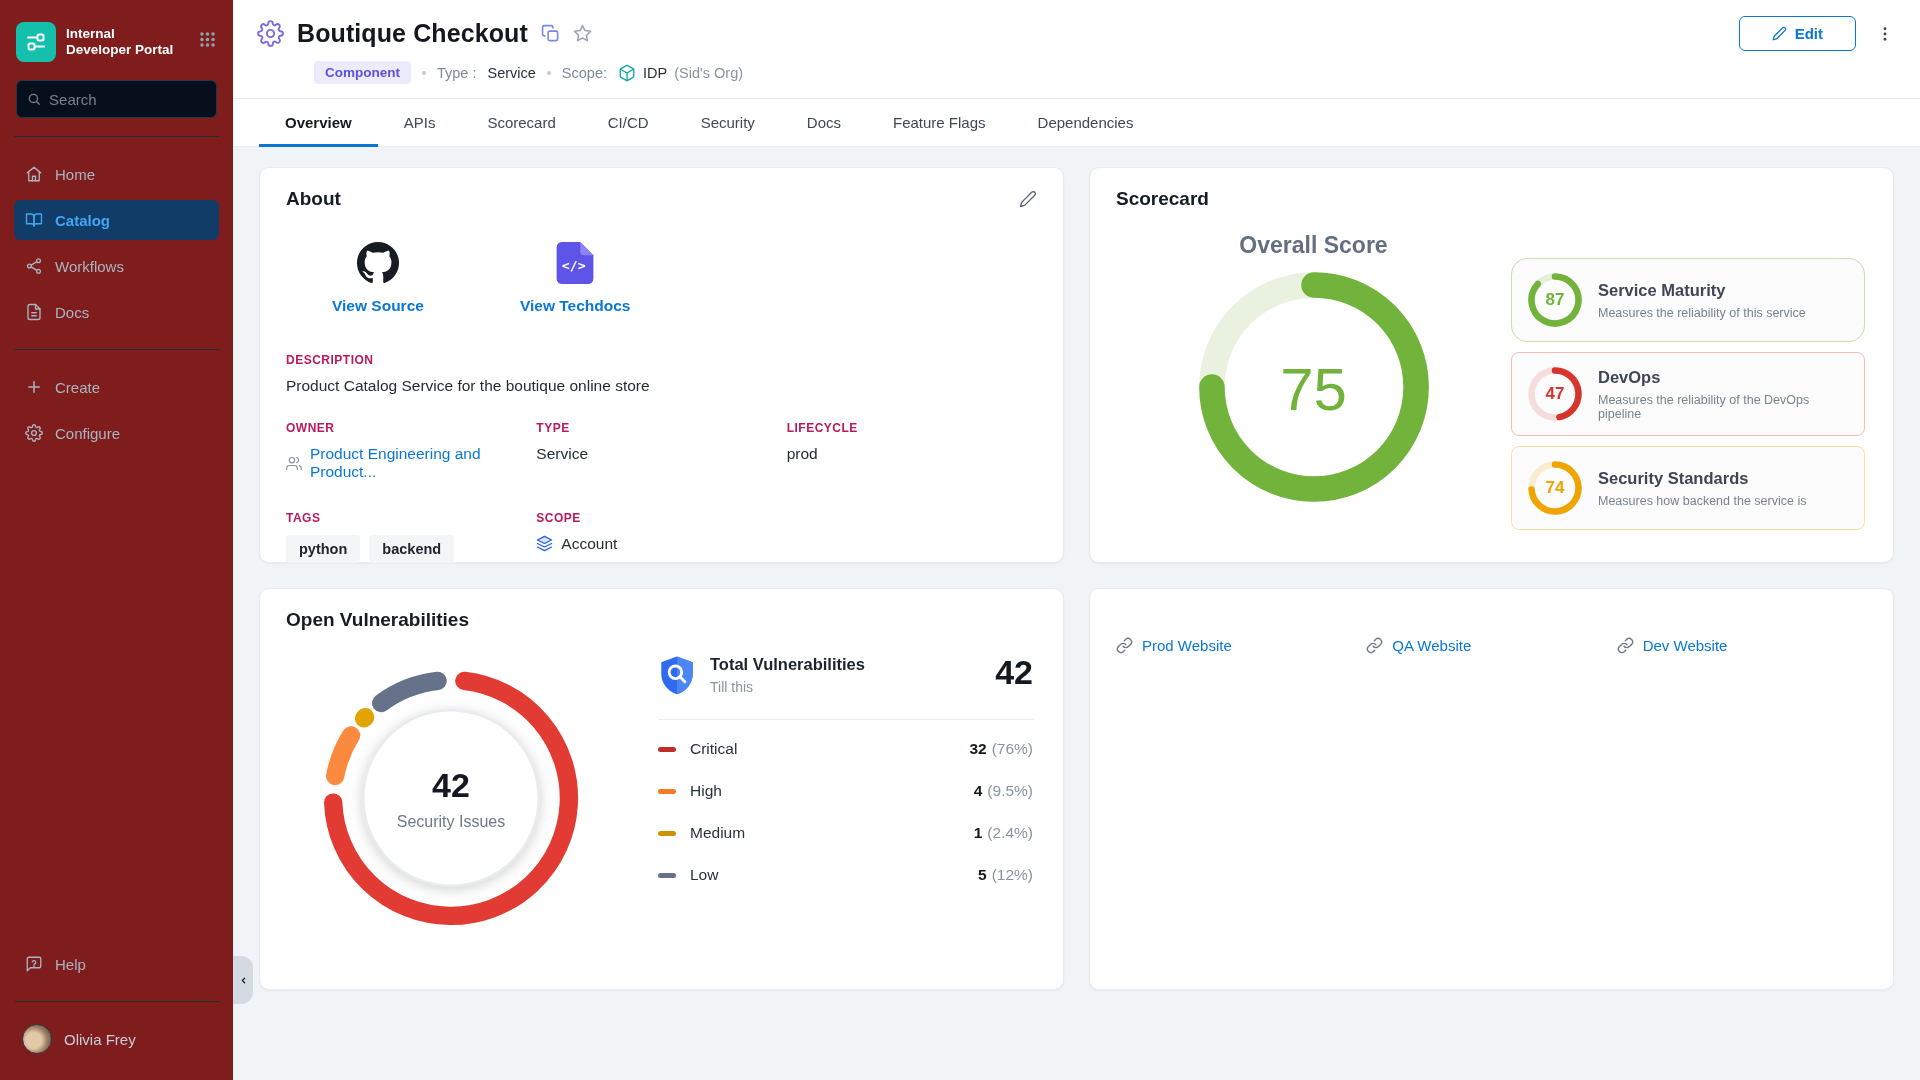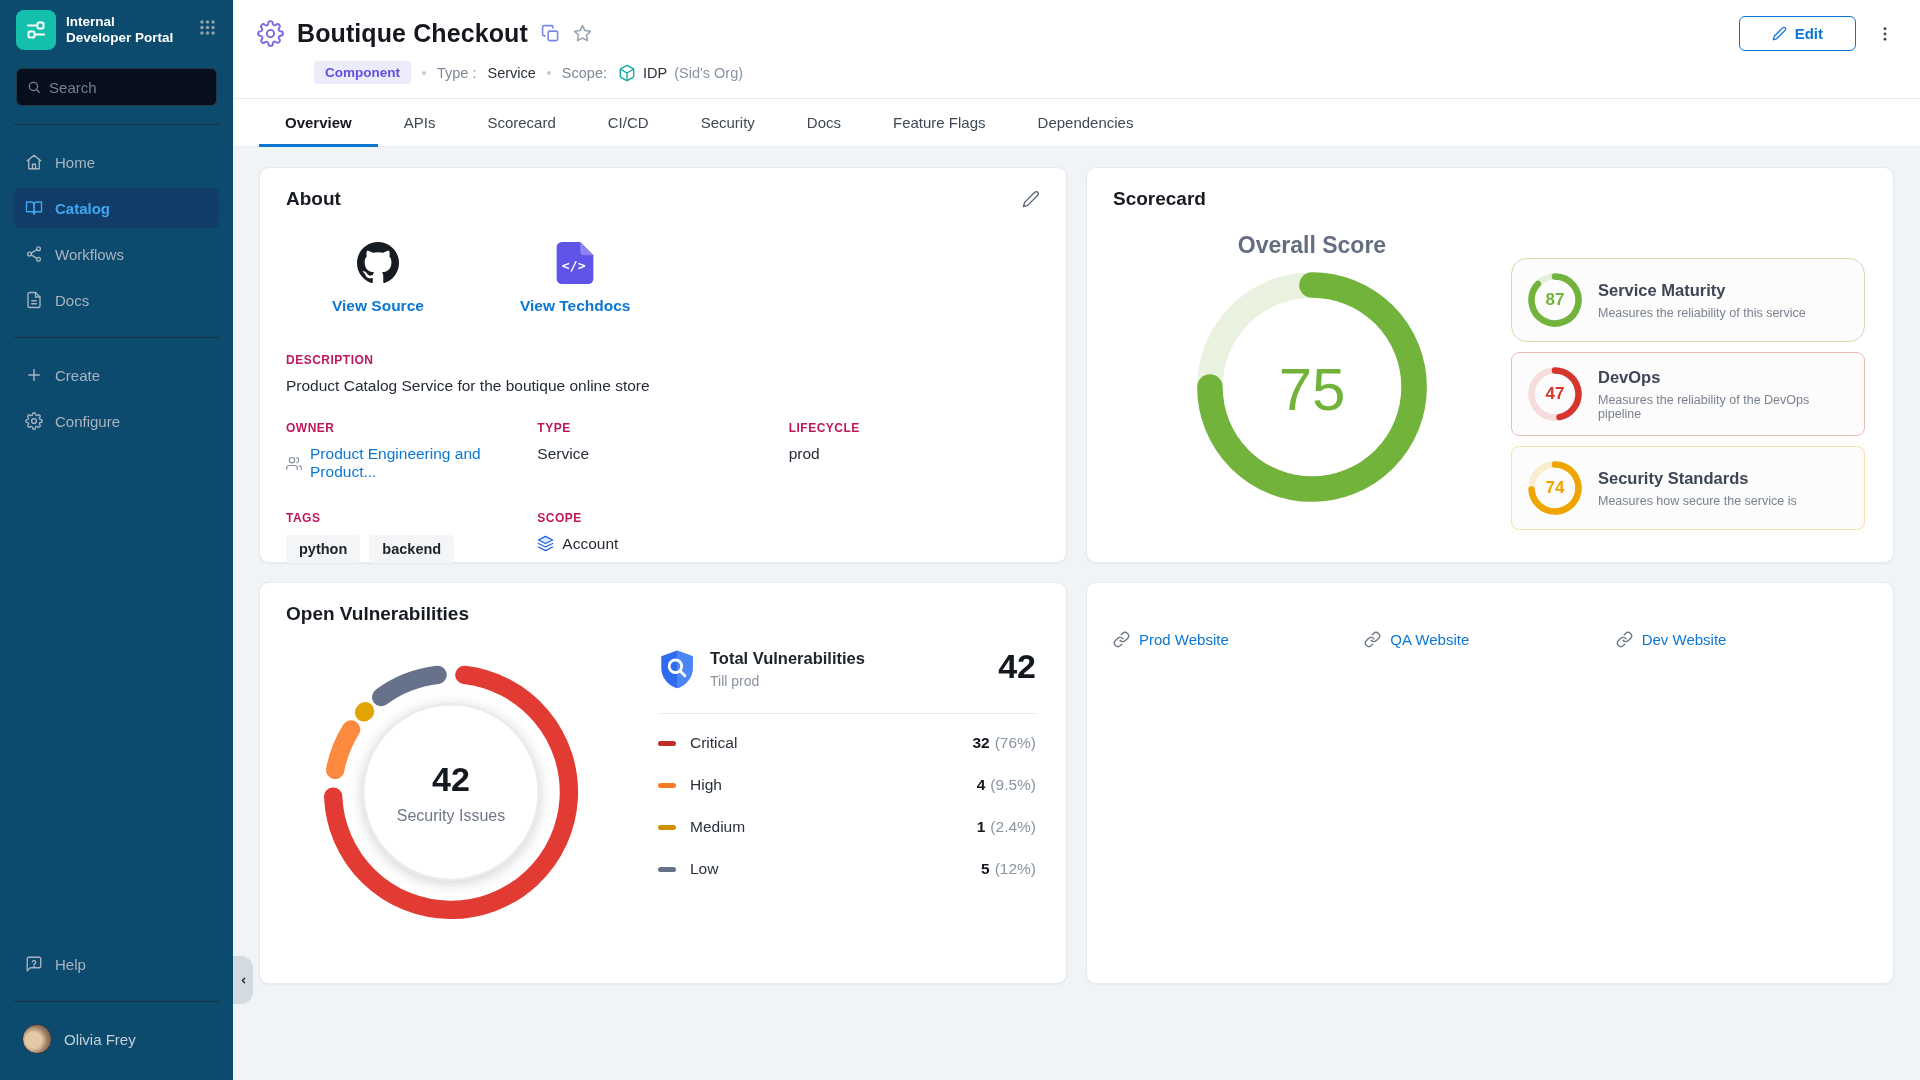--- a/index.html
+++ b/index.html
@@ -1,21 +1,21 @@
 <!DOCTYPE html>
 <html><head>
 <meta charset="utf-8">
 <style>
   *{box-sizing:border-box;margin:0;padding:0}
   html,body{width:1920px;height:1080px;overflow:hidden}
   body{font-family:"Liberation Sans","DejaVu Sans",sans-serif;background:#F1F4F7;color:#22272E}
   .app{display:flex;width:1920px;height:1080px}
 
   
-  .sidebar{width:233px;background:#0c4a6e;display:flex;flex-direction:column;padding:8px 12px 18px;position:relative;flex-shrink:0}
+  .sidebar{width:233px;background:#7f1d1d;display:flex;flex-direction:column;padding:20px 12px 18px;position:relative;flex-shrink:0}
   .sb-logo-row{display:flex;align-items:flex-start;gap:10px;padding:2px 4px}
   .logo-box{width:40px;height:40px;border-radius:8px;background:#14BFAB;display:flex;align-items:center;justify-content:center;flex-shrink:0}
   .logo-text{font-size:13.5px;font-weight:700;color:#FFFFFF;line-height:1.2;margin-top:4px}
   .grid-icon{margin-left:auto;margin-top:8px;color:#94A0AC;cursor:pointer}
   .sb-search{margin:16px 4px 4px;height:38px;background:#060F1B;border:1px solid #243748;border-radius:6px;display:flex;align-items:center;padding:0 10px;gap:8px}
   .sb-search input{background:transparent;border:none;outline:none;color:#AEB9C4;font-size:15px;width:100%;font-family:inherit}
   .sb-search input::placeholder{color:#76828F}
   .sb-divider{height:1px;background:#1C3040;margin:14px 2px}
   .sb-item{height:40px;border-radius:6px;display:flex;align-items:center;gap:12px;padding:0 11px;font-size:15px;color:#A9B4C0;margin:3px 2px;cursor:pointer}
   .sb-item svg{flex-shrink:0}
@@ -41,21 +41,21 @@
   .scope-group{display:flex;align-items:center;gap:7px}
   .org{color:#8A93A0}
 
   
   .tabs{background:#fff;border-top:1px solid #E8EBEF;border-bottom:1px solid #E8EBEF;display:flex;padding:0 26px}
   .tab{padding:15px 26px;font-size:15px;color:#3F4854;position:relative;cursor:pointer;white-space:nowrap}
   .tab.active{color:#15181E;font-weight:700}
   .tab.active::after{content:"";position:absolute;left:0;right:0;bottom:-1px;height:3px;background:#0B77D4}
 
   
-  .content{flex:1;padding:20px 26px;display:grid;grid-template-columns:1fr 1fr;gap:19px;align-content:start;overflow:hidden}
+  .content{flex:1;padding:20px 26px;display:grid;grid-template-columns:1fr 1fr;gap:25px;align-content:start;overflow:hidden}
   .card{background:#fff;border:1px solid #E7EAEE;border-radius:10px;padding:20px 26px;box-shadow:0 1px 2px rgba(16,24,40,.05)}
   .card h2{font-size:19px;font-weight:700;color:#171B22}
   .card-head{display:flex;justify-content:space-between;align-items:center}
 
   
   .card.about{height:396px}
   .about-links{display:flex;gap:96px;margin:32px 0 38px 46px}
   .about-link{display:flex;flex-direction:column;align-items:center;gap:13px;cursor:pointer}
   .about-link span{font-size:15.5px;font-weight:600;color:#0B77D4}
   .lbl{font-size:12px;letter-spacing:.5px;color:#be185d;font-weight:700;margin-bottom:10px}
@@ -408,21 +408,21 @@
             <div class="mini-card" style="border-color: rgb(247, 223, 169);">
               <div class="mini-gauge">
                 <svg width="54" height="54" viewBox="0 0 100 100">
                     <circle cx="50" cy="50" r="43.5" fill="none" stroke="#FAEDCF" stroke-width="12"></circle>
                     <path d="M 50.000 6.500 A 43.5 43.5 0 1 1 6.586 52.731" fill="none" stroke="#EFA400" stroke-width="12" stroke-linecap="round"></path>
                   </svg>
                 <div class="overlay" style="color: rgb(239, 164, 0);">74</div>
               </div>
               <div>
                 <div class="mini-title">Security Standards</div>
-                <div class="mini-desc">Measures how secure the service is</div>
+                <div class="mini-desc">Measures how backend the service is</div>
               </div>
             </div>
           </div>
         </div>
       </section>
 
       <section class="card vulns">
         <div class="card-head">
           <h2>Open Vulnerabilities</h2>
         </div>
@@ -443,21 +443,21 @@
           <div class="vul-right">
             <div class="vul-head">
               <svg width="38" height="44" viewBox="0 0 24 28">
                 <path d="M12 1 22 4.6v7.1c0 6.6-4.1 11.2-10 13.3C6.1 22.9 2 18.3 2 11.7V4.6z" fill="#2F6BEF"></path>
                 <path d="M12 1 22 4.6v7.1c0 6.6-4.1 11.2-10 13.3z" fill="#4C86F5"></path>
                 <circle cx="11" cy="11" r="4" fill="none" stroke="#fff" stroke-width="1.8"></circle>
                 <path d="m14 14 3 3" stroke="#fff" stroke-width="1.8" stroke-linecap="round"></path>
               </svg>
               <div>
                 <div class="t">Total Vulnerabilities</div>
-                <div class="s">Till prod</div>
+                <div class="s">Till this</div>
               </div>
               <div class="vul-total">42</div>
             </div>
             <div class="vul-div"></div>
 
             <div class="legend-row">
               <span class="swatch" style="background: rgb(190, 46, 39);"></span>
               <span class="lab">Critical</span>
               <span class="legend-right"><b>32</b><span class="pct">(76%)</span></span>
             </div>

